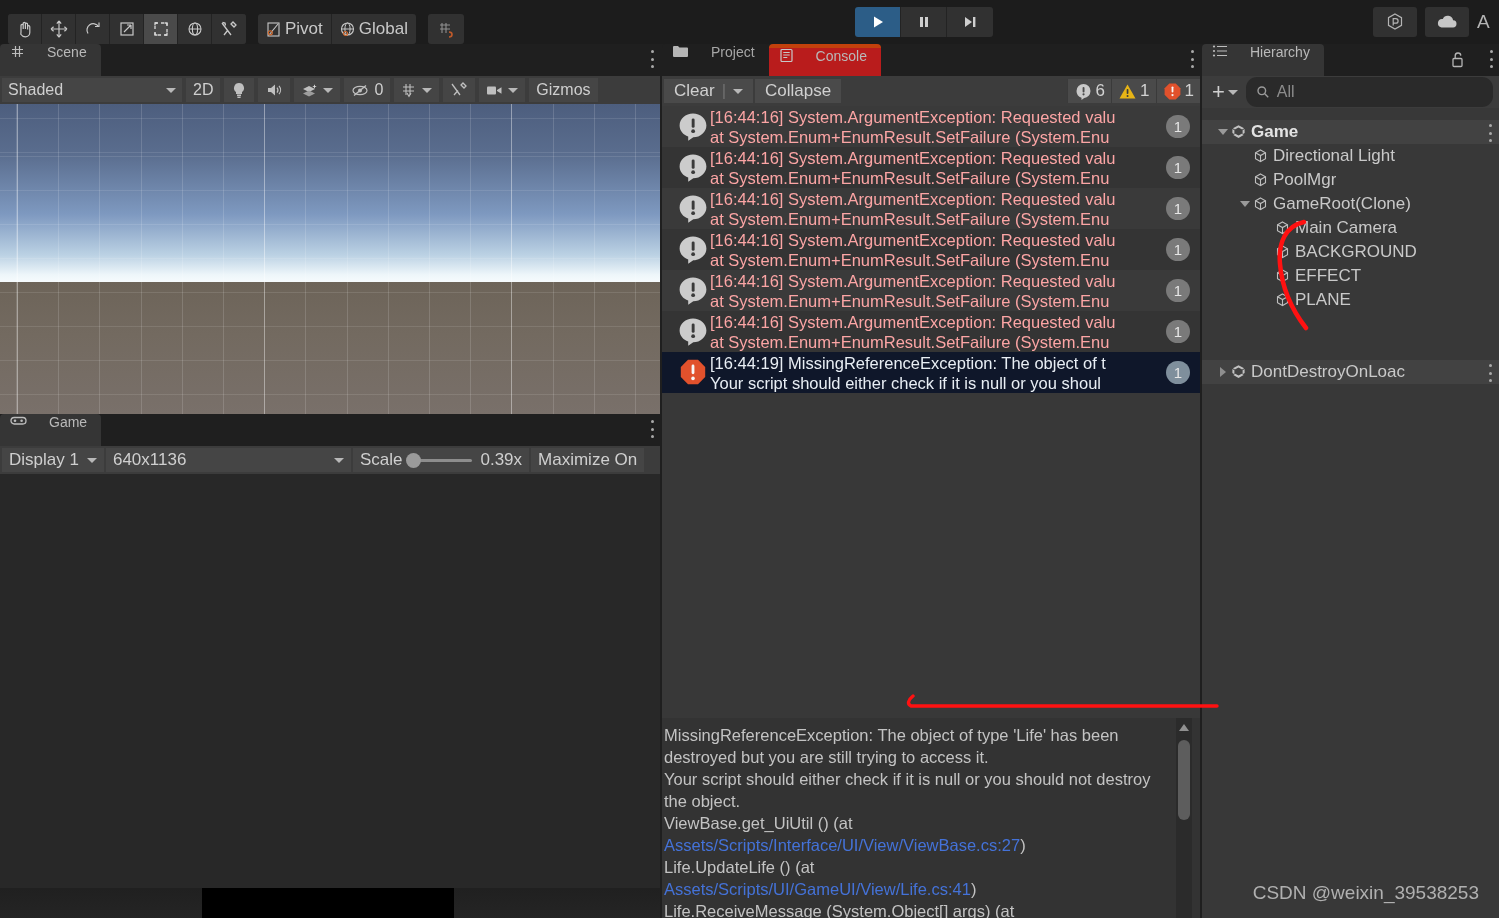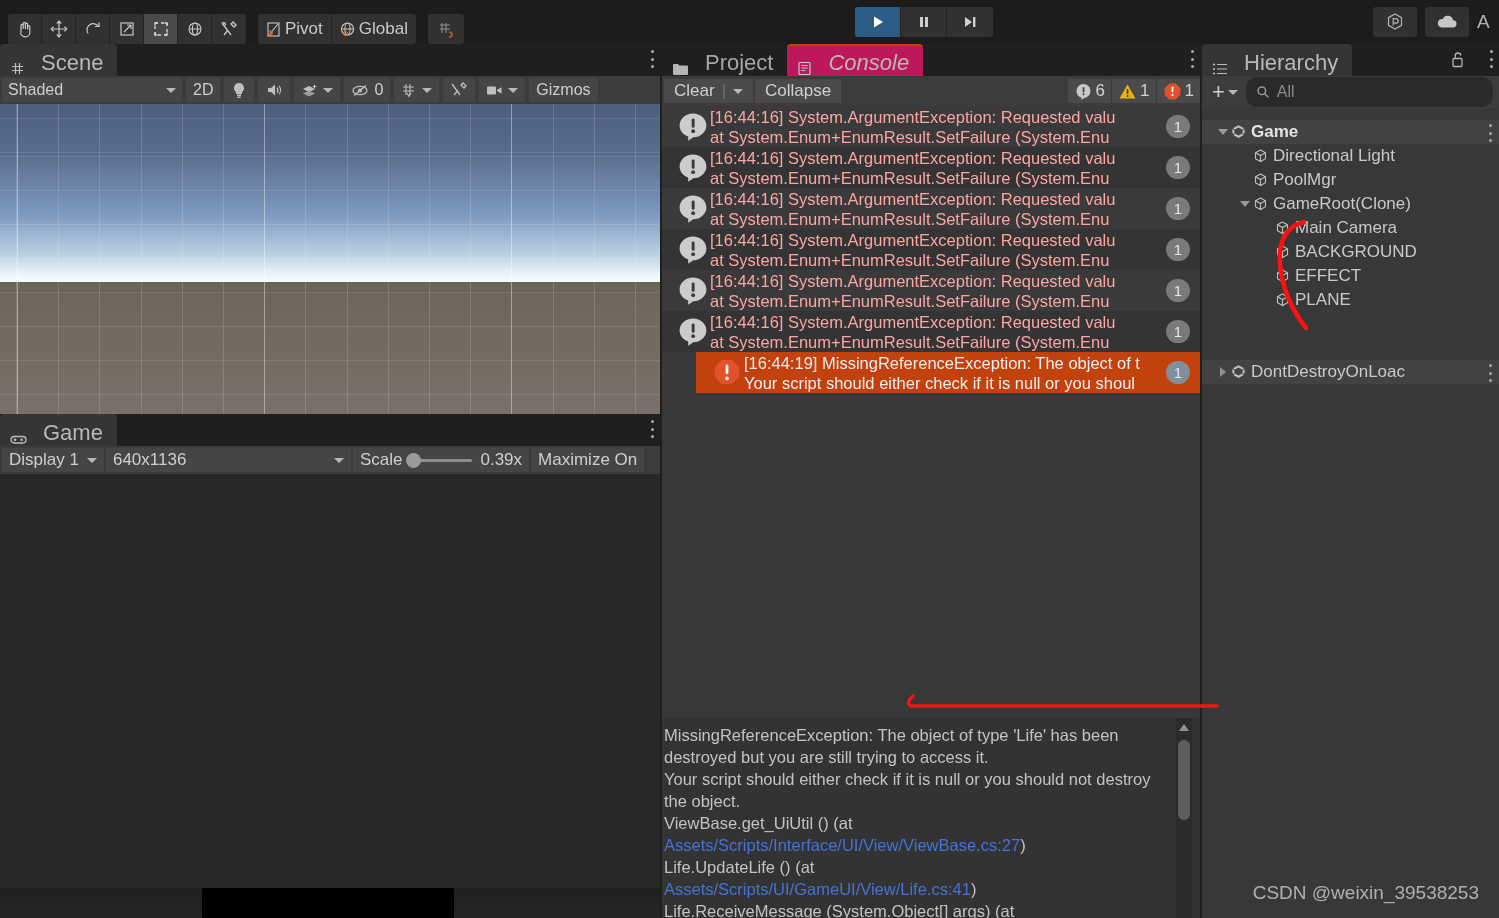--- a/index.html
+++ b/index.html
@@ -45,26 +45,26 @@
   .play-btn:last-child { border-radius:0 3px 3px 0; border-right:none; }
   .right-tools { position:absolute; right:0; top:7px; display:flex; align-items:center; }
   .rt-btn { width:44px; height:30px; background:#313131; border-radius:3px; margin-right:8px;
             display:flex; align-items:center; justify-content:center; cursor:pointer; }
   .rt-acct { width:22px; height:30px; background:transparent; display:flex; align-items:center;
              justify-content:flex-start; color:#b4b4b4; font-size:19px; overflow:hidden; }
 
   
   .panel-tabbar { height:32px; background:#1f1f1f; display:flex; align-items:flex-end; position:relative; }
   .tab {
-    height:32px; padding:0 14px 0 10px; display:flex; align-items:flex-end; gap:16px;
-    font-size:22px; color:#b9b9b9; background:#353535; cursor:pointer;
+    height:32px; padding:0 14px 0 10px; display:flex; align-items:flex-start; gap:22px;
+    font-size:14px; color:#b9b9b9; background:#353535; cursor:pointer;
     border-top-left-radius:4px; border-top-right-radius:4px;
   }
   .tab.inactive { background:#1f1f1f; color:#a6a6a6; }
-  .tab.console-active { background:#be185d; border-top:2px solid #c2410c;font-style:italic; }
+  .tab.console-active { background:#b91c1c; border-top:4px solid #c2410c; }
   .tab-menu { position:absolute; right:6px; top:6px; cursor:pointer; }
   .dots { width:4px; height:18px; display:flex; flex-direction:column; justify-content:space-between; align-items:center; }
   .dots i { width:3px; height:3px; background:#a9a9a9; border-radius:50%; display:block; }
 
   
   #scene-panel { position:absolute; left:0; top:44px; width:660px; height:370px; background:#383838; }
   .scene-toolbar { height:28px; display:flex; align-items:center; background:#3c3c3c; font-size:16px; }
   .st-shaded { width:180px; height:24px; background:#454545; display:flex; align-items:center;
                justify-content:space-between; padding:0 6px; margin-left:2px; color:#cfcfcf; cursor:pointer; }
   .st-seg { height:24px; background:#454545; display:flex; align-items:center; justify-content:center;
@@ -104,21 +104,21 @@
   .console-toolbar { height:30px; background:#3c3c3c; display:flex; align-items:center; padding-left:2px; }
   .ct-btn { height:24px; background:#4a4a4a; display:flex; align-items:center; padding:0 10px;
             color:#d0d0d0; font-size:17px; cursor:pointer; margin-right:2px; gap:7px; }
   .ct-counts { margin-left:auto; display:flex; align-items:center; height:24px; }
   .count-cell { height:24px; background:#4a4a4a; display:flex; align-items:center; gap:3px;
                 padding:0 6px; font-size:17px; color:#d2d2d2; border-left:1px solid #3a3a3a; cursor:pointer; }
   .log-list { position:absolute; left:0; top:62px; width:538px; height:612px; overflow:hidden; background:#383838; }
   .log-row { height:41px; display:flex; align-items:center; padding-left:14px; position:relative; cursor:pointer; }
   .log-row.odd { background:#3a3a3a; }
   .log-row.even { background:#343434; }
-  .log-row.selected { background:#c2410c;margin-left:34px; }
+  .log-row.selected { background:#0f172a; }
   .log-icon { width:34px; flex:0 0 34px; display:flex; align-items:center; justify-content:center; }
   .log-text { font-size:16.5px; line-height:20px; color:#fca5a5; white-space:nowrap; overflow:hidden;
               flex:1; padding-right:4px; }
   .log-row.selected .log-text { color:#e8eef4; }
   .badge { position:absolute; right:10px; top:9px; min-width:24px; height:23px; border-radius:12px;
            background:#7a7a7a; color:#e6e6e6; font-size:15px; display:flex; align-items:center;
            justify-content:center; padding:0 6px; }
   .log-row.selected .badge { background:#7f8f9c; }
   .detail-pane { position:absolute; left:0; top:674px; width:538px; height:244px; background:#333333;
                  padding:6px 26px 4px 2px; overflow:hidden; }

